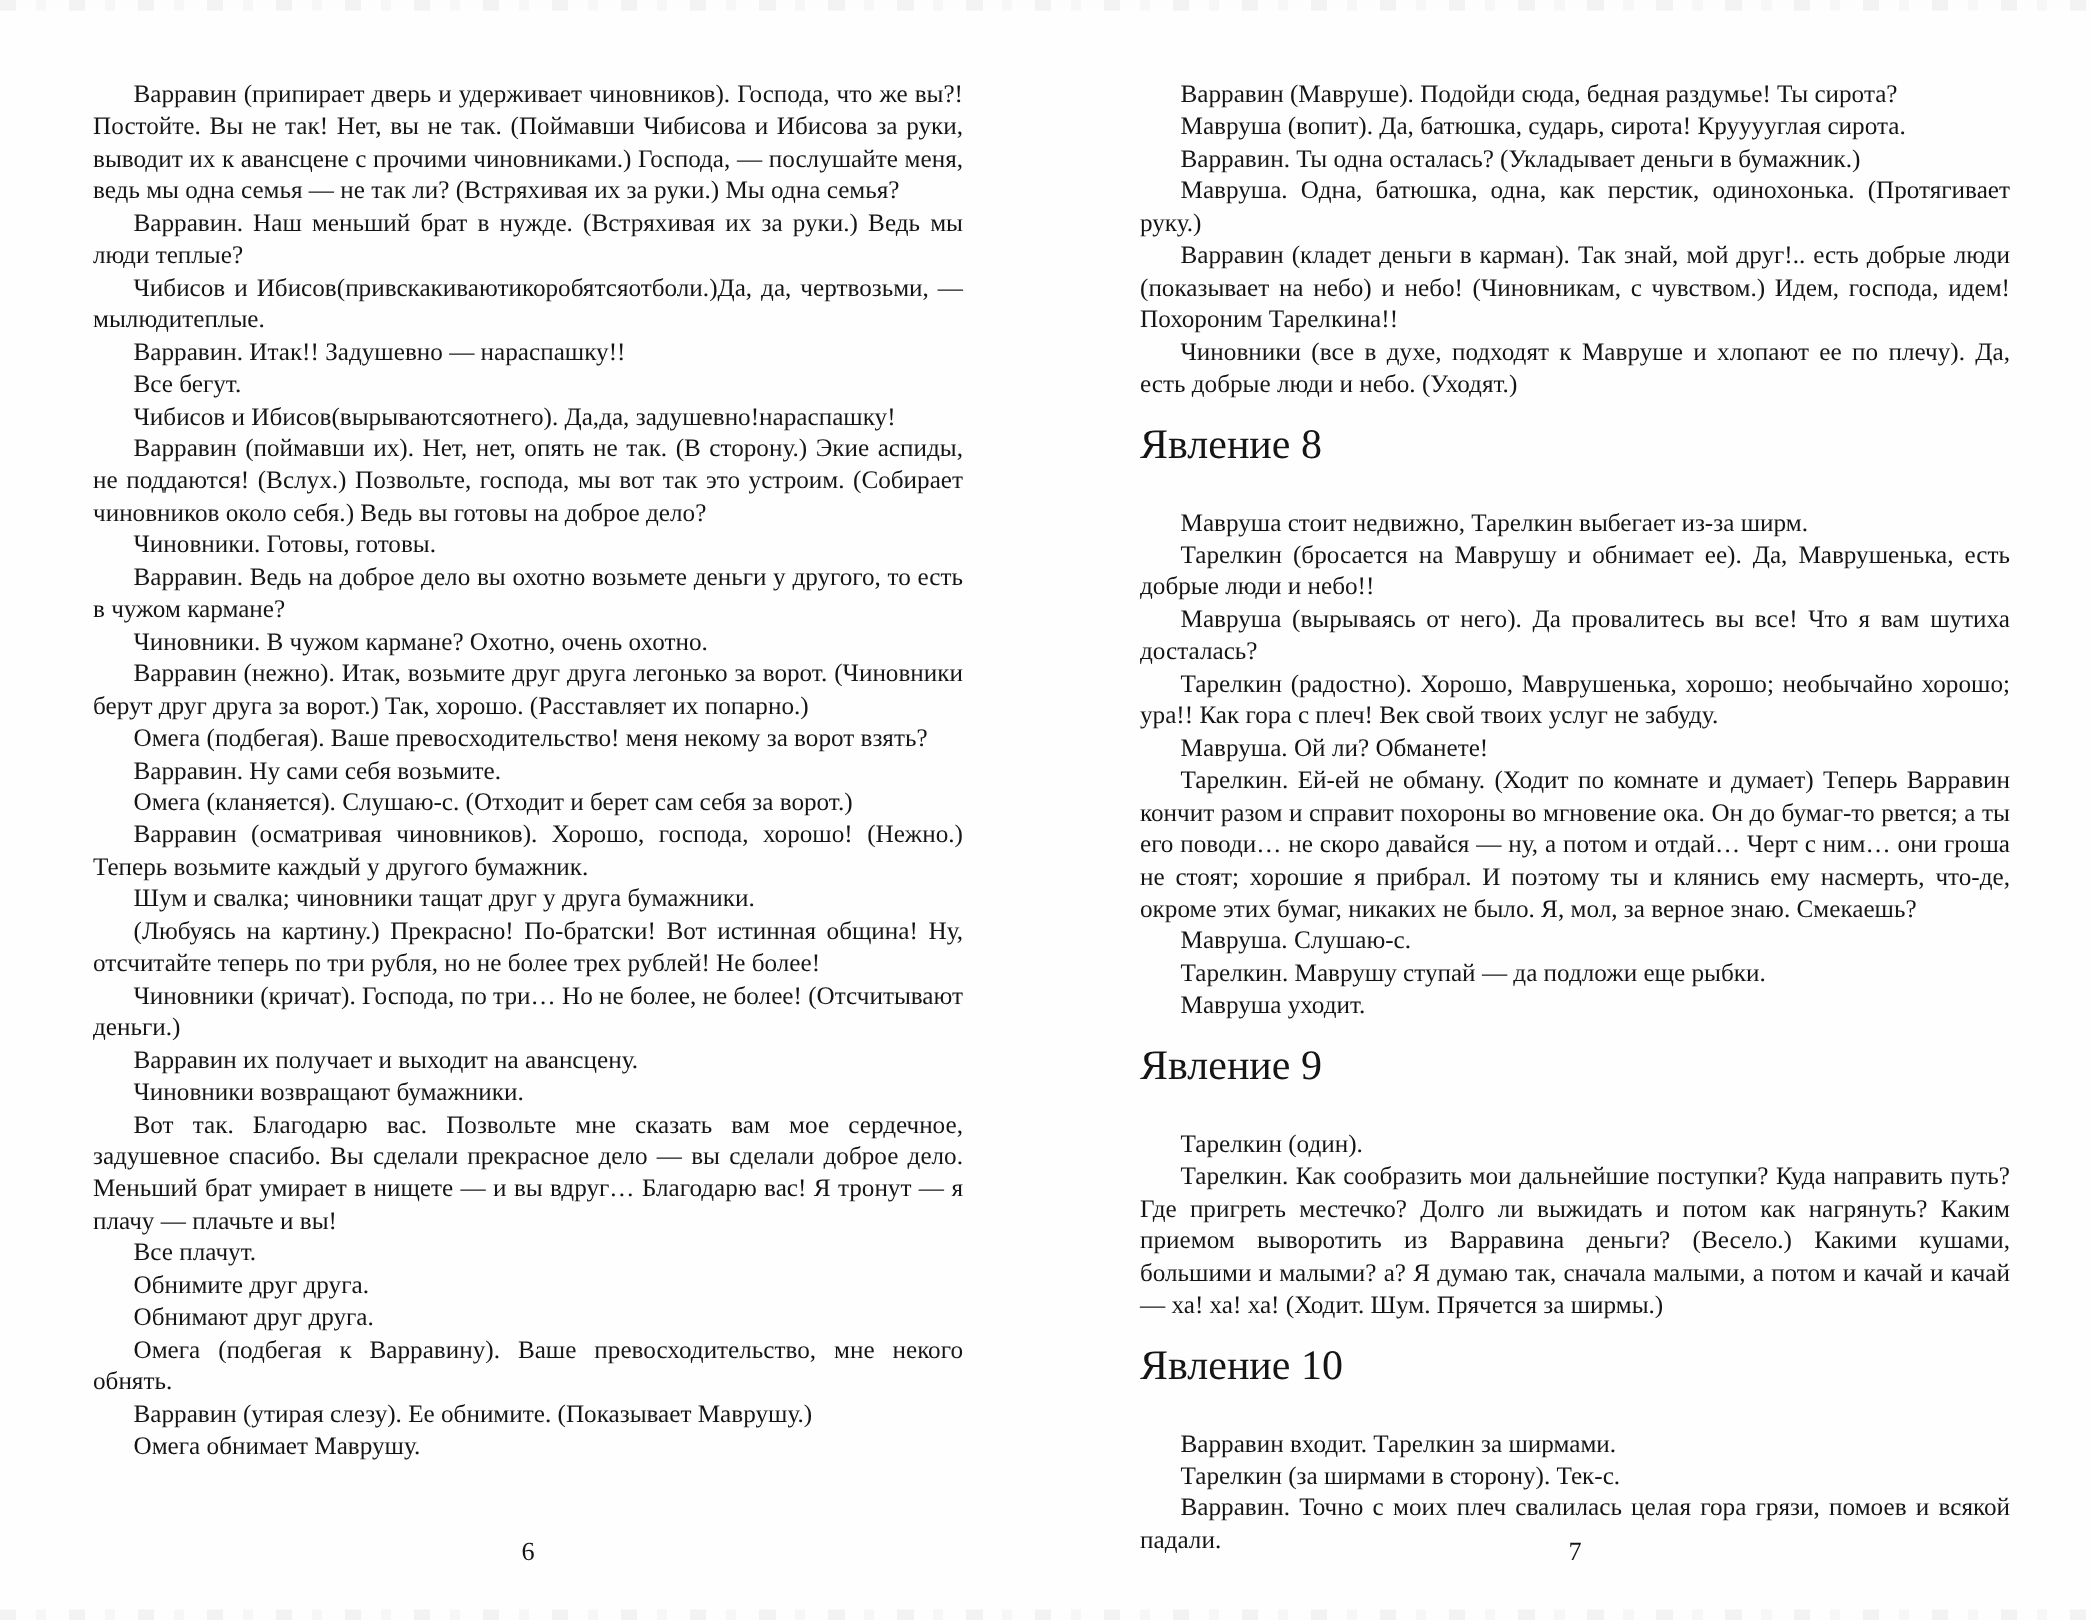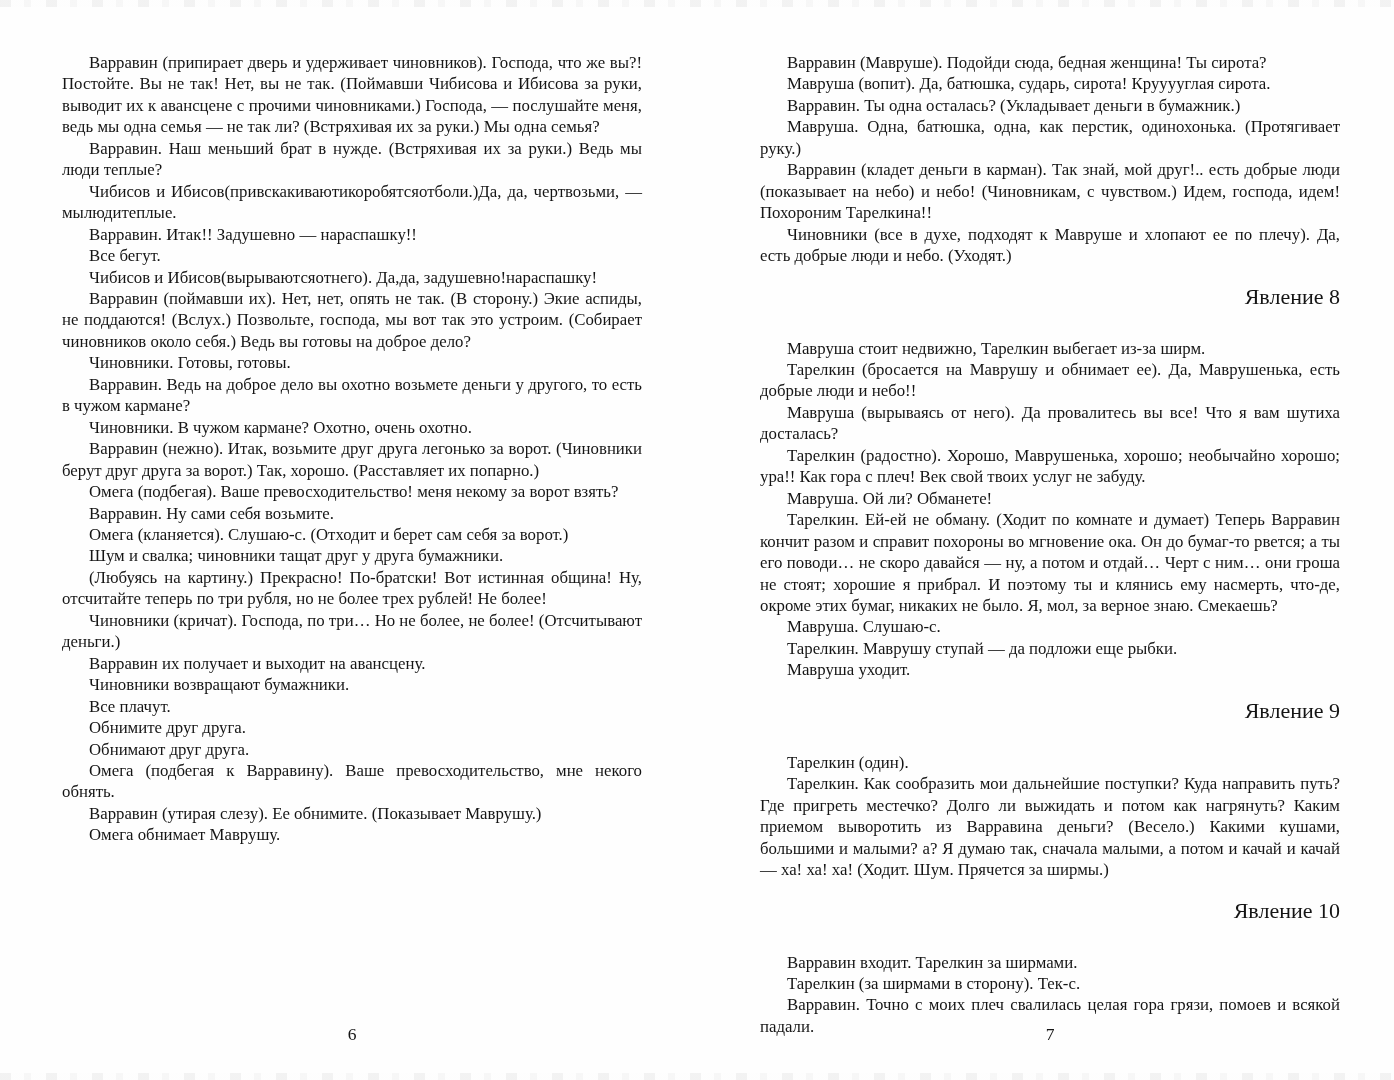--- a/index.html
+++ b/index.html
@@ -17,22 +17,22 @@
   .page{
     position:absolute;top:52px;width:580px;
     font-size:16.8px;line-height:21.45px;
     text-align:justify;
   }
   .page-left{left:62px;}
   .page-right{left:760px;}
   .para{margin:0;text-indent:27px;}
   .speaker{font-weight:normal;}
   .scene-heading{
-    text-align:right;text-indent:0;
-    font-size:22px;line-height:31px;font-weight:400;
+    text-align:left;text-indent:0;
+    font-size:28px;line-height:31px;font-weight:400;
     margin:14px 0 26px 0;
   }
   .page-number{
     position:absolute;top:1024px;width:580px;
     text-align:center;font-size:17.5px;color:#151515;
   }
   .page-number.left{left:62px;}
   .page-number.right{left:760px;}
 </style>
 </head>
@@ -48,34 +48,36 @@
     <p class="para"><span>Все бегут.</span></p>
     <p class="para"><span class="speaker">Чибисов</span><span> и Ибисов(вырываютсяотнего). Да,да, задушевно!нараспашку!</span></p>
     <p class="para"><span class="speaker">Варравин</span><span> (поймавши их). Нет, нет, опять не так. (В сторону.) Экие аспиды, не поддаются! (Вслух.) Позвольте, господа, мы вот так это устроим. (Собирает чиновников около себя.) Ведь вы готовы на доброе дело?</span></p>
     <p class="para"><span class="speaker">Чиновники</span><span>. Готовы, готовы.</span></p>
     <p class="para"><span class="speaker">Варравин</span><span>. Ведь на доброе дело вы охотно возьмете деньги у другого, то есть в чужом кармане?</span></p>
     <p class="para"><span class="speaker">Чиновники</span><span>. В чужом кармане? Охотно, очень охотно.</span></p>
     <p class="para"><span class="speaker">Варравин</span><span> (нежно). Итак, возьмите друг друга легонько за ворот. (Чиновники берут друг друга за ворот.) Так, хорошо. (Расставляет их попарно.)</span></p>
     <p class="para"><span class="speaker">Омега</span><span> (подбегая). Ваше превосходительство! меня некому за ворот взять?</span></p>
     <p class="para"><span class="speaker">Варравин</span><span>. Ну сами себя возьмите.</span></p>
     <p class="para"><span class="speaker">Омега</span><span> (кланяется). Слушаю-с. (Отходит и берет сам себя за ворот.)</span></p>
+    <p class="para"><span class="speaker">Варравин</span><span> (осматривая чиновников). Хорошо, господа, хорошо! (Нежно.) Теперь возьмите каждый у другого бумажник.</span></p>
     <p class="para"><span>Шум и свалка; чиновники тащат друг у друга бумажники.</span></p>
     <p class="para"><span>(Любуясь на картину.) Прекрасно! По-братски! Вот истинная община! Ну, отсчитайте теперь по три рубля, но не более трех рублей! Не более!</span></p>
     <p class="para"><span class="speaker">Чиновники</span><span> (кричат). Господа, по три… Но не более, не более! (Отсчитывают деньги.)</span></p>
     <p class="para"><span>Варравин их получает и выходит на авансцену.</span></p>
     <p class="para"><span>Чиновники возвращают бумажники.</span></p>
+    <p class="para"><span>Вот так. Благодарю вас. Позвольте мне сказать вам мое сердечное, задушевное спасибо. Вы сделали прекрасное дело — вы сделали доброе дело. Меньший брат умирает в нищете — и вы вдруг… Благодарю вас! Я тронут — я плачу — плачьте и вы!</span></p>
     <p class="para"><span>Все плачут.</span></p>
     <p class="para"><span>Обнимите друг друга.</span></p>
     <p class="para"><span>Обнимают друг друга.</span></p>
     <p class="para"><span class="speaker">Омега</span><span> (подбегая к Варравину). Ваше превосходительство, мне некого обнять.</span></p>
     <p class="para"><span class="speaker">Варравин</span><span> (утирая слезу). Ее обнимите. (Показывает Маврушу.)</span></p>
     <p class="para"><span>Омега обнимает Маврушу.</span></p>
   </section>
 <section class="page page-right">
-    <p class="para"><span class="speaker">Варравин</span><span> (Мавруше). Подойди сюда, бедная женщина! Ты сирота?</span></p>
+    <p class="para"><span class="speaker">Варравин</span><span> (Мавруше). Подойди сюда, бедная раздумье! Ты сирота?</span></p>
     <p class="para"><span class="speaker">Мавруша</span><span> (вопит). Да, батюшка, сударь, сирота! Крууууглая сирота.</span></p>
     <p class="para"><span class="speaker">Варравин</span><span>. Ты одна осталась? (Укладывает деньги в бумажник.)</span></p>
     <p class="para"><span class="speaker">Мавруша</span><span>. Одна, батюшка, одна, как перстик, одинохонька. (Протягивает руку.)</span></p>
     <p class="para"><span class="speaker">Варравин</span><span> (кладет деньги в карман). Так знай, мой друг!.. есть добрые люди (показывает на небо) и небо! (Чиновникам, с чувством.) Идем, господа, идем! Похороним Тарелкина!!</span></p>
     <p class="para"><span class="speaker">Чиновники</span><span> (все в духе, подходят к Мавруше и хлопают ее по плечу). Да, есть добрые люди и небо. (Уходят.)</span></p>
     <div class="scene-heading">Явление 8</div>
     <p class="para"><span class="speaker">Мавруша</span><span> стоит недвижно, Тарелкин выбегает из-за ширм.</span></p>
     <p class="para"><span class="speaker">Тарелкин</span><span> (бросается на Маврушу и обнимает ее). Да, Маврушенька, есть добрые люди и небо!!</span></p>
     <p class="para"><span class="speaker">Мавруша</span><span> (вырываясь от него). Да провалитесь вы все! Что я вам шутиха досталась?</span></p>
     <p class="para"><span class="speaker">Тарелкин</span><span> (радостно). Хорошо, Маврушенька, хорошо; необычайно хорошо; ура!! Как гора с плеч! Век свой твоих услуг не забуду.</span></p>

